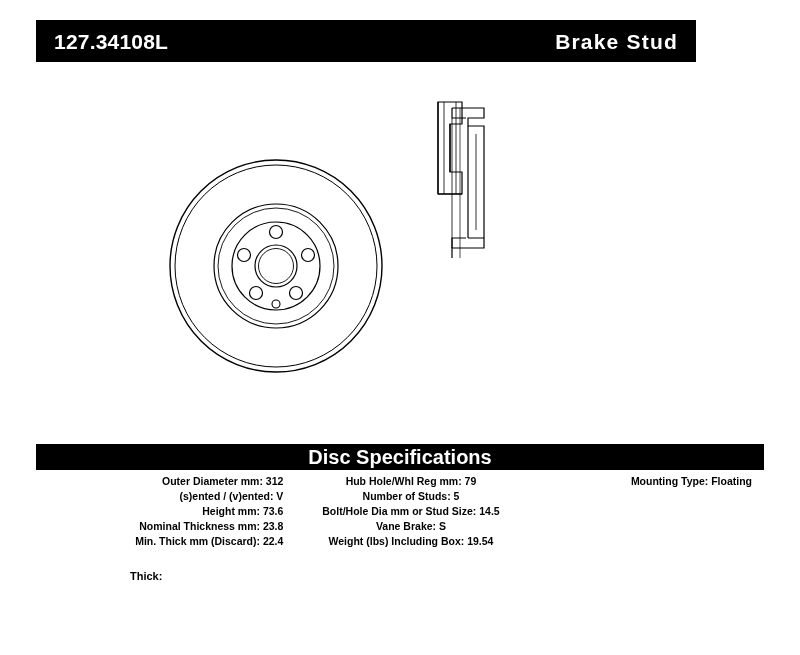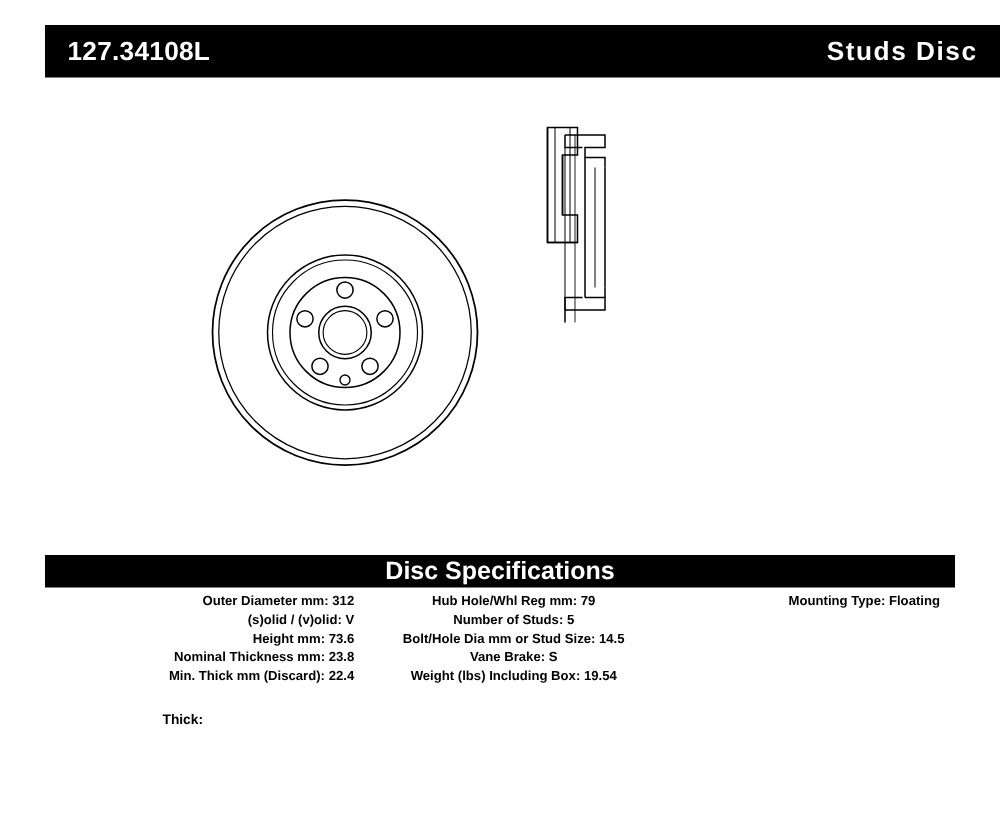--- a/index.html
+++ b/index.html
@@ -14,21 +14,21 @@
     color: #000000;
     position: relative;
     overflow: hidden;
   }
 
   
   .header-bar {
     position: absolute;
     left: 36px;
     top: 20px;
-    width: 764px;
+    width: 660px;
     height: 42px;
     background: #000000;
     color: #ffffff;
     display: flex;
     align-items: center;
     justify-content: space-between;
     box-sizing: border-box;
     padding: 0 18px;
   }
   .part-number {
@@ -120,21 +120,21 @@
     top: 570px;
     font-size: 11px;
     font-weight: bold;
   }
 </style>
 </head>
 <body>
 
 <div class="header-bar">
   <span class="part-number">127.34108L</span>
-  <span class="product-type">Studs Disc</span>
+  <span class="product-type">Brake Stud</span>
 </div>
 
 <div class="illustration">
   <svg width="728" height="300" viewBox="0 0 728 300" xmlns="http://www.w3.org/2000/svg">
 
     <g fill="none" stroke="#000000">
       <circle cx="240" cy="186" r="106" stroke-width="1.4"></circle>
       <circle cx="240" cy="186" r="101" stroke-width="1"></circle>
       <circle cx="240" cy="186" r="62" stroke-width="1.2"></circle>
       <circle cx="240" cy="186" r="58" stroke-width="0.9"></circle>
@@ -187,21 +187,21 @@
 </svg>
 
 <div class="specs-bar">
   <span class="title">Disc Specifications</span>
 </div>
 
 <div class="specs-wrap">
   <div class="specs-cols">
     <div class="col col-left">
       <div class="spec-line">Outer Diameter mm: 312</div>
-      <div class="spec-line">(s)olid / (v)olid: V</div>
+      <div class="spec-line">(s)ented / (v)ented: V</div>
       <div class="spec-line">Height mm: 73.6</div>
       <div class="spec-line">Nominal Thickness mm: 23.8</div>
       <div class="spec-line">Min. Thick mm (Discard): 22.4</div>
     </div>
     <div class="col col-mid">
       <div class="spec-line">Hub Hole/Whl Reg mm: 79</div>
       <div class="spec-line">Number of Studs: 5</div>
       <div class="spec-line">Bolt/Hole Dia mm or Stud Size: 14.5</div>
       <div class="spec-line">Vane Brake: S</div>
       <div class="spec-line">Weight (lbs) Including Box: 19.54</div>

